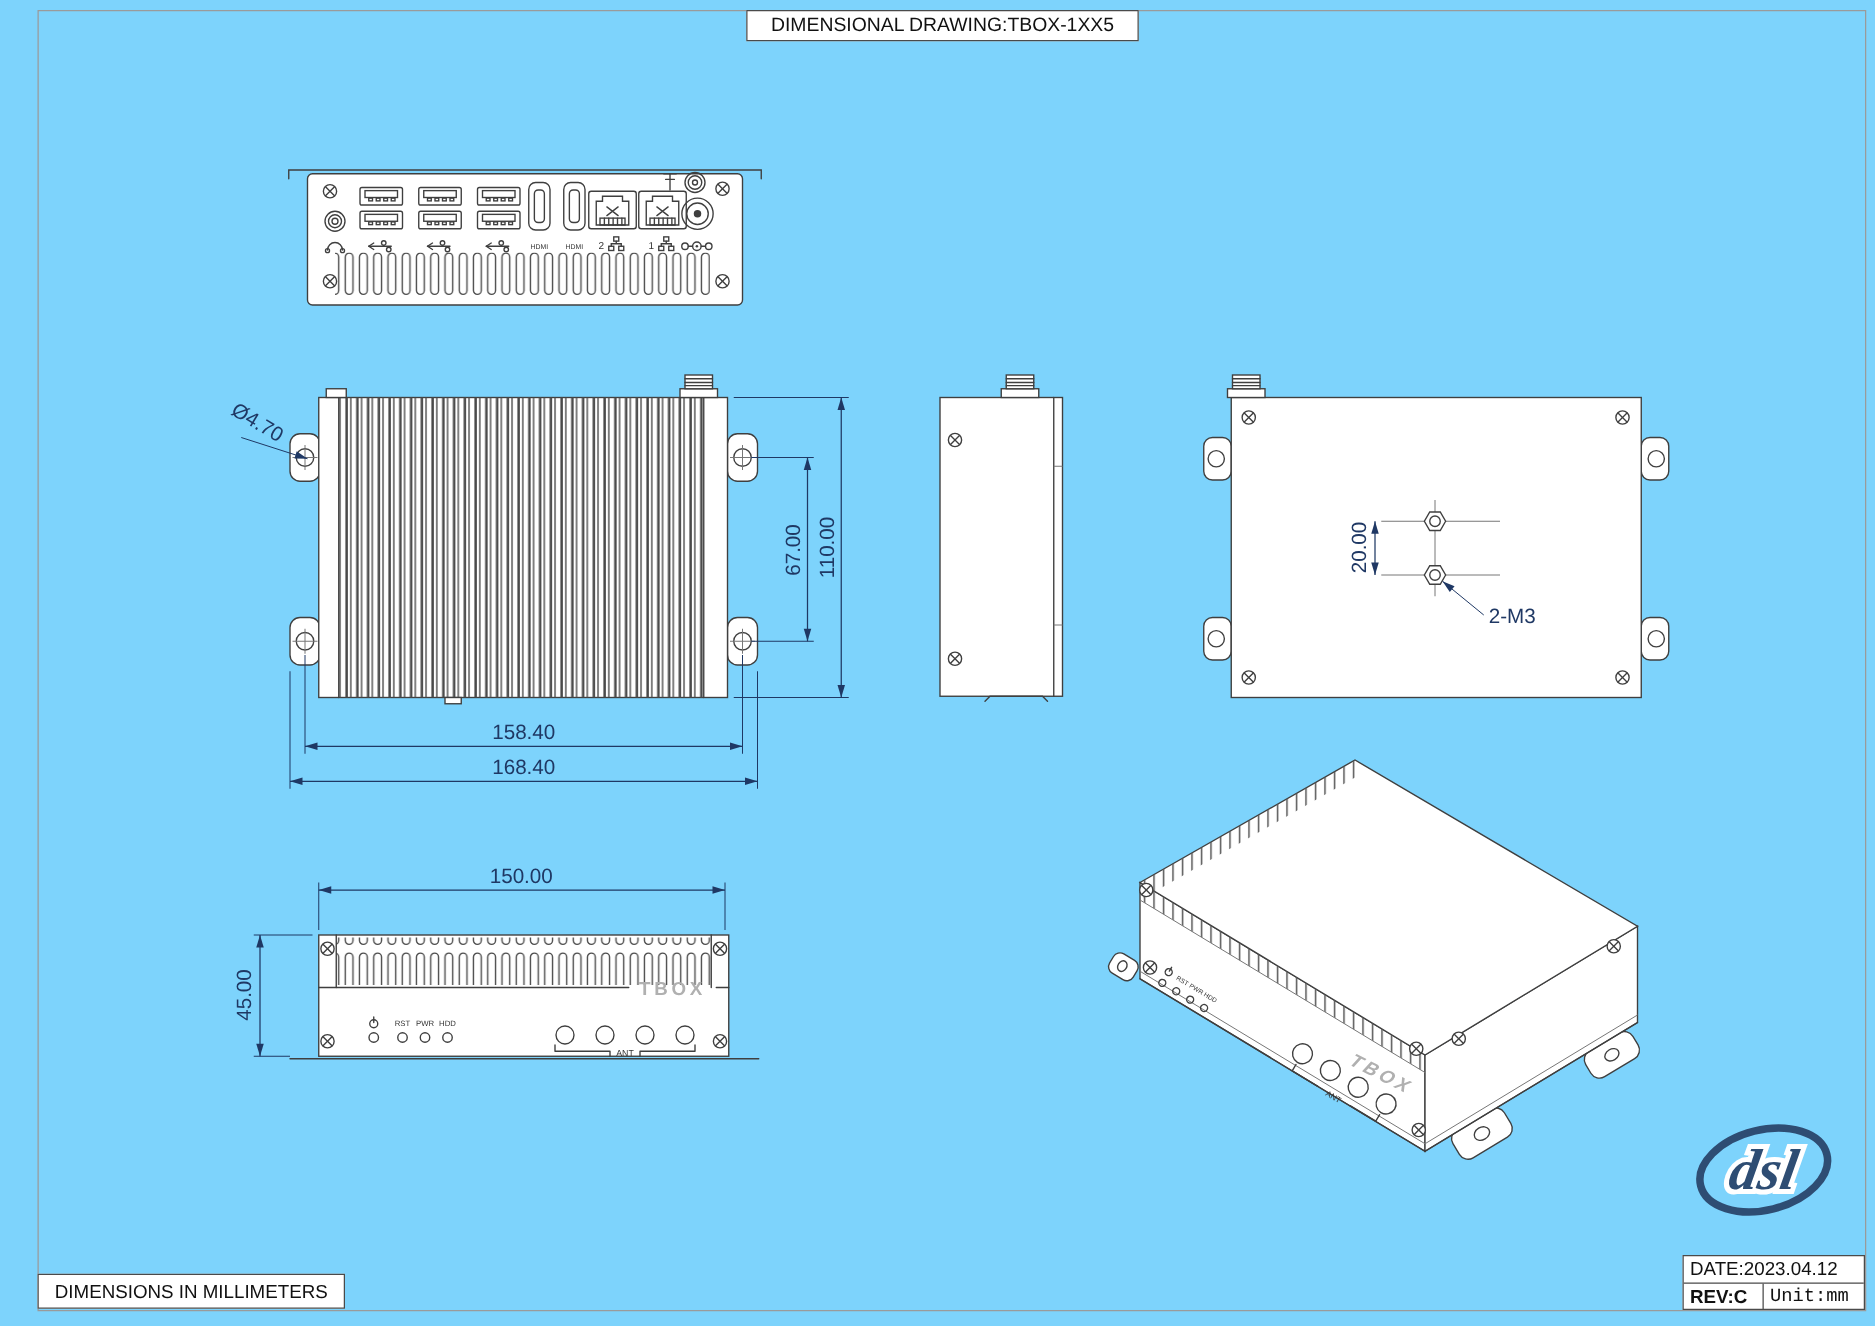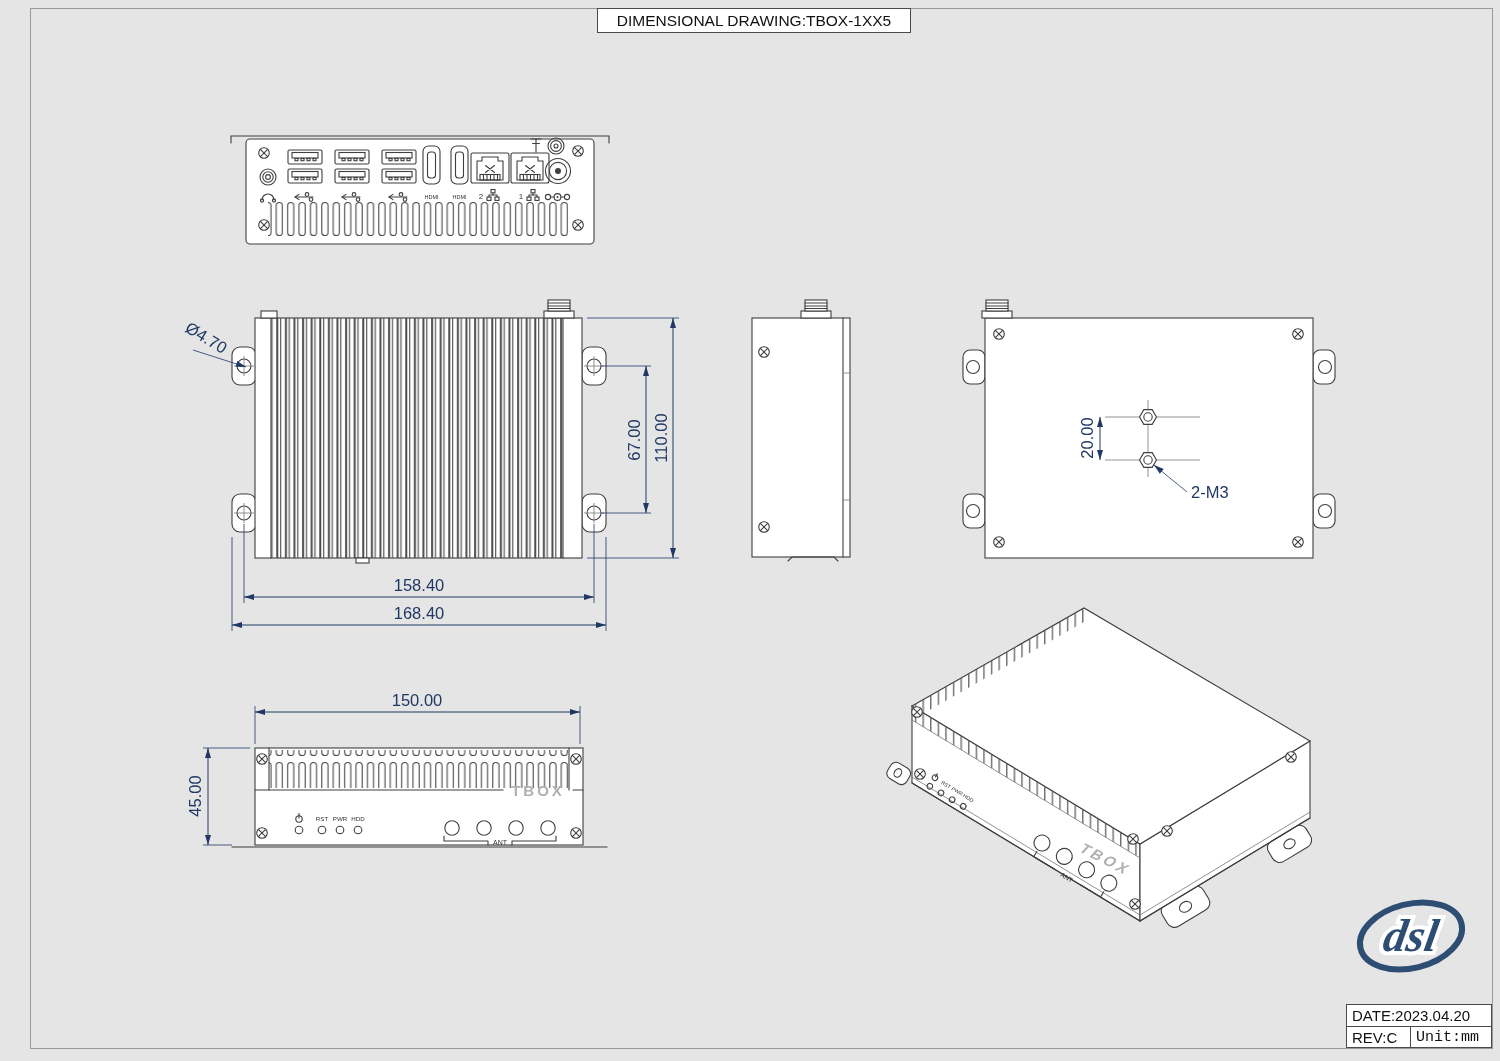--- a/index.html
+++ b/index.html
@@ -1,28 +1,28 @@
 <!DOCTYPE html>
 <html><head>
 <meta charset="utf-8">
 <style>
   html,body{margin:0;padding:0;background:#fff;}
-  .page{position:relative;width:1500px;height:1061px;background:#e5e5e5;overflow:hidden;
+  .page{position:relative;width:1500px;height:1061px;background:#7dd3fc;overflow:hidden;
         font-family:"Liberation Sans",sans-serif;color:#222;}
   .sheet-border{position:absolute;left:30px;top:8px;width:1461px;height:1039px;
         border:1.5px solid #9a9a9a;}
   .title-box{position:absolute;left:597px;top:8px;width:312px;height:23px;background:#fff;
         border:1px solid #4a4a4a;text-align:center;line-height:23px;font-size:15.5px;color:#111;}
   .footer-note{position:absolute;left:30px;top:1019px;width:246px;height:28px;background:#fff;
         border:1px solid #4a4a4a;text-align:center;line-height:28px;font-size:15px;color:#111;box-sizing:border-box;}
   .tblock{position:absolute;left:1346px;top:1004px;width:146px;height:44px;background:#fff;
         border:1px solid #4a4a4a;font-size:15px;color:#111;box-sizing:border-box;}
   .tblock .r1{height:21px;border-bottom:1px solid #4a4a4a;line-height:21px;padding-left:5px;}
   .tblock .r2{display:flex;height:21px;line-height:21px;}
-  .tblock .c1{width:58px;border-right:1px solid #4a4a4a;padding-left:5px;}
+  .tblock .c1{width:58px;border-right:1px solid #4a4a4a;padding-left:5px;font-weight:bold;}
   .tblock .c2{flex:1;padding-left:5px;font-family:Liberation Mono, monospace;}
   svg{position:absolute;left:0;top:0;}
   .ln{stroke:#3f3f3f;stroke-width:1.1;fill:none;stroke-linecap:round;}
   .lnf{fill:#fff;stroke:#3f3f3f;stroke-width:1.1;}
   .thin{stroke:#777;stroke-width:0.8;fill:none;}
   .dim{stroke:#1f3864;stroke-width:1;fill:none;}
   .ext{stroke:#1f3864;stroke-width:0.8;fill:none;}
   .dimtxt{fill:#1f3864;font-size:16.5px;font-family:"Liberation Sans",sans-serif;}
   .lbl{fill:#333;font-family:"Liberation Sans",sans-serif;}
   .graytxt{fill:#b0b0b0;font-family:"Liberation Sans",sans-serif;letter-spacing:3px;font-weight:bold;}
@@ -352,20 +352,21 @@
       </g>
     </g>
 
     <g transform="translate(1411,936)">
       <ellipse rx="52" ry="32" transform="rotate(-14)" fill="none" stroke="#2e4d73" stroke-width="6"></ellipse>
       <text x="0" y="15" text-anchor="middle" font-size="46" font-style="italic" font-weight="bold" transform="skewX(-10)" stroke="#fff" stroke-width="8" fill="none" font-family="Liberation Serif, serif">dsl</text>
       <text x="0" y="15" text-anchor="middle" font-size="46" font-style="italic" font-weight="bold" transform="skewX(-10)" fill="#2e4d73" font-family="Liberation Serif, serif">dsl</text>
     </g>
   </svg>
 
+  <div class="footer-note">DIMENSIONS IN MILLIMETERS</div>
   <div class="tblock">
-    <div class="r1">DATE:2023.04.20</div>
+    <div class="r1">DATE:2023.04.12</div>
     <div class="r2">
       <div class="c1">REV:C</div>
       <div class="c2">Unit:mm</div>
     </div>
   </div>
 </div>
 
 </body></html>

